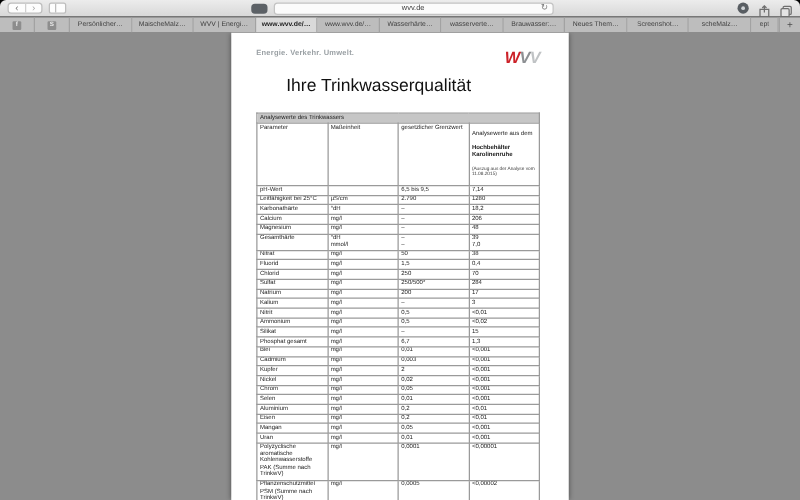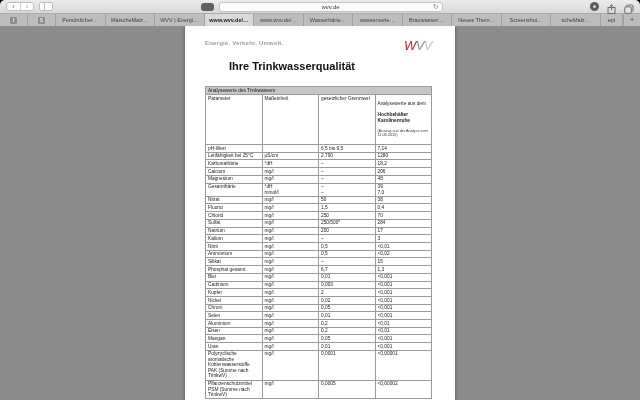--- a/index.html
+++ b/index.html
@@ -43,25 +43,25 @@
     font-size:5px; line-height:7px; text-align:center; font-weight:bold; }
   .new-tab-btn { flex:0 0 17px; background:#bdbdbd; border:none; border-left:1px solid #a2a2a2;
     font-size:8px; color:#4d4d4d; line-height:10px; }
 
   
   .viewport { flex:1; background:#8c8c8c; overflow:hidden; }
   .page { width:270px; height:374px; margin:0 auto; background:#ffffff;
     box-shadow:0 0 4px rgba(0,0,0,.45); padding:14px 23px 6px 20px; overflow:hidden; }
   .page-head { display:flex; justify-content:space-between; align-items:flex-start; }
   .slogan { font-size:6px; font-weight:bold; color:#9aa0a4; letter-spacing:.2px; }
-  .logo { font-size:13px; font-weight:400; font-style:italic; letter-spacing:-0.5px; line-height:11px; }
+  .logo { font-size:13px; font-weight:700; font-style:italic; letter-spacing:-0.5px; line-height:11px; }
   .logo .l-w { color:#cc2229; }
   .logo .l-v1 { color:#8d9093; }
   .logo .l-v2 { color:#c0c3c5; }
-  .page-title { font-size:11px; font-weight:bold; color:#111; margin-top:9px;padding-left:24px; }
+  .page-title { font-size:14px; font-weight:normal; color:#111; margin-top:9px;padding-left:24px; }
 
   table.analysis { width:227px; border-collapse:collapse; margin-top:14px; table-layout:fixed; }
   table.analysis th, table.analysis td { border:0.5px solid #9a9a9a; padding:0.6px 2px;
     font-size:4.8px; line-height:1.15; text-align:left; vertical-align:top; color:#1c1c1c;
     font-weight:normal; white-space:pre-line; overflow:hidden; }
   th.tcaption { background:#c6c6c6; font-weight:bold; font-size:5.5px; padding:1.5px 2px; }
   .c0 { width:40%; } .c1 { width:17%; } .c2 { width:17%; } .c3 { width:26%; }
   thead .hdr th { padding:1px 2px; }
   .hdr-bold { font-weight:bold; }
   .hdr-note { font-size:3.8px; color:#3d3d3d; }

